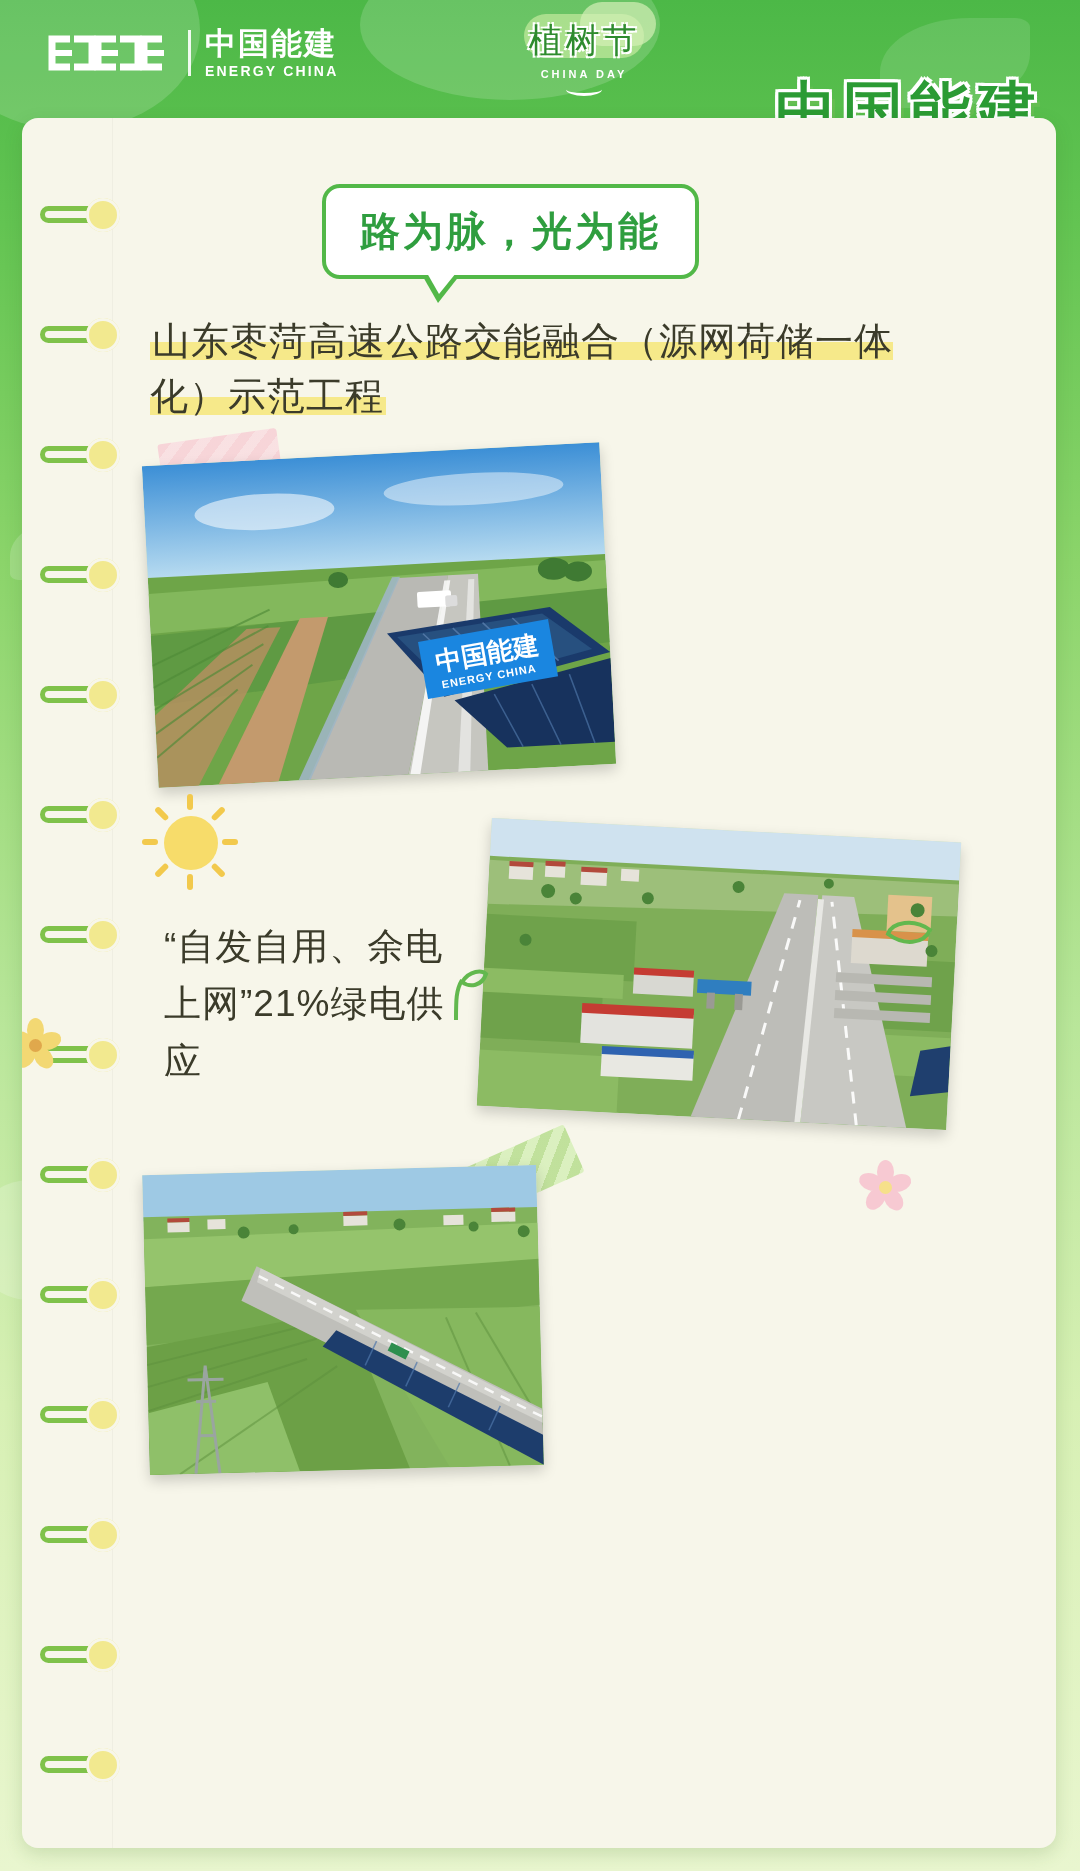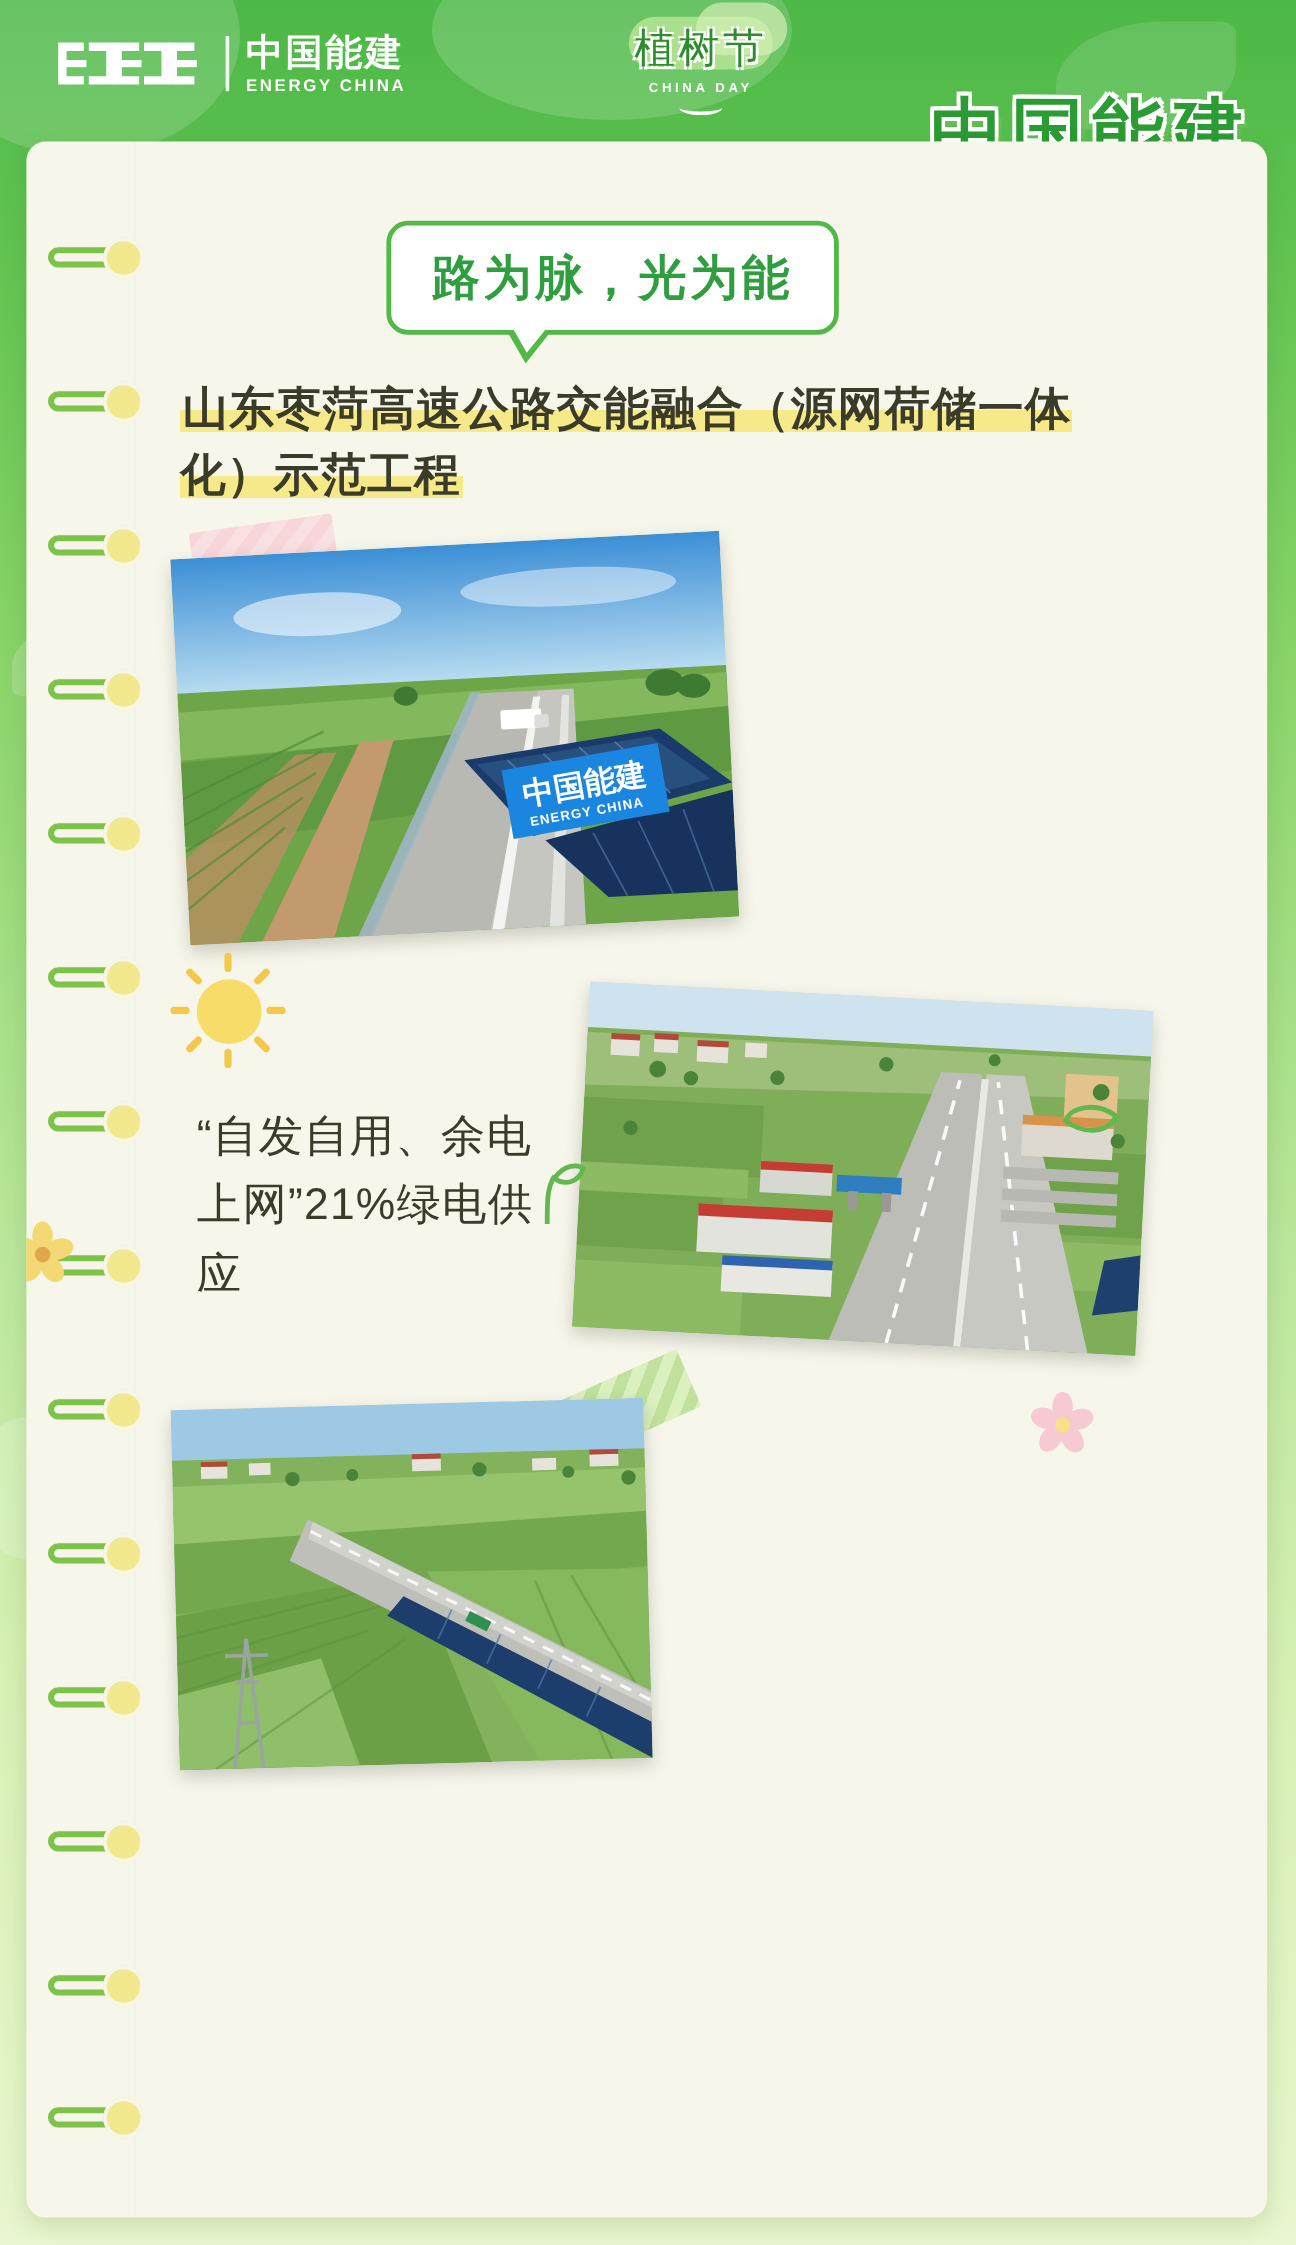--- a/index.html
+++ b/index.html
@@ -216,21 +216,21 @@
     border-top: 21px solid #ffffff;
     z-index: 2;
   }
   
   .proj-title {
     position: absolute;
     left: 128px;
     top: 196px;
     width: 790px;
     font-size: 38px;
-    font-weight: bold;
+    font-weight: normal;
     line-height: 1.45;
     color: #3b3b2a;
     letter-spacing: 1px;
   }
   .proj-title .hl {
     background: linear-gradient(180deg, rgba(255,255,255,0) 52%, #f6e98a 52%, #f6e98a 96%, rgba(255,255,255,0) 96%);
     padding: 0 2px;
   }
   
   .photo {

